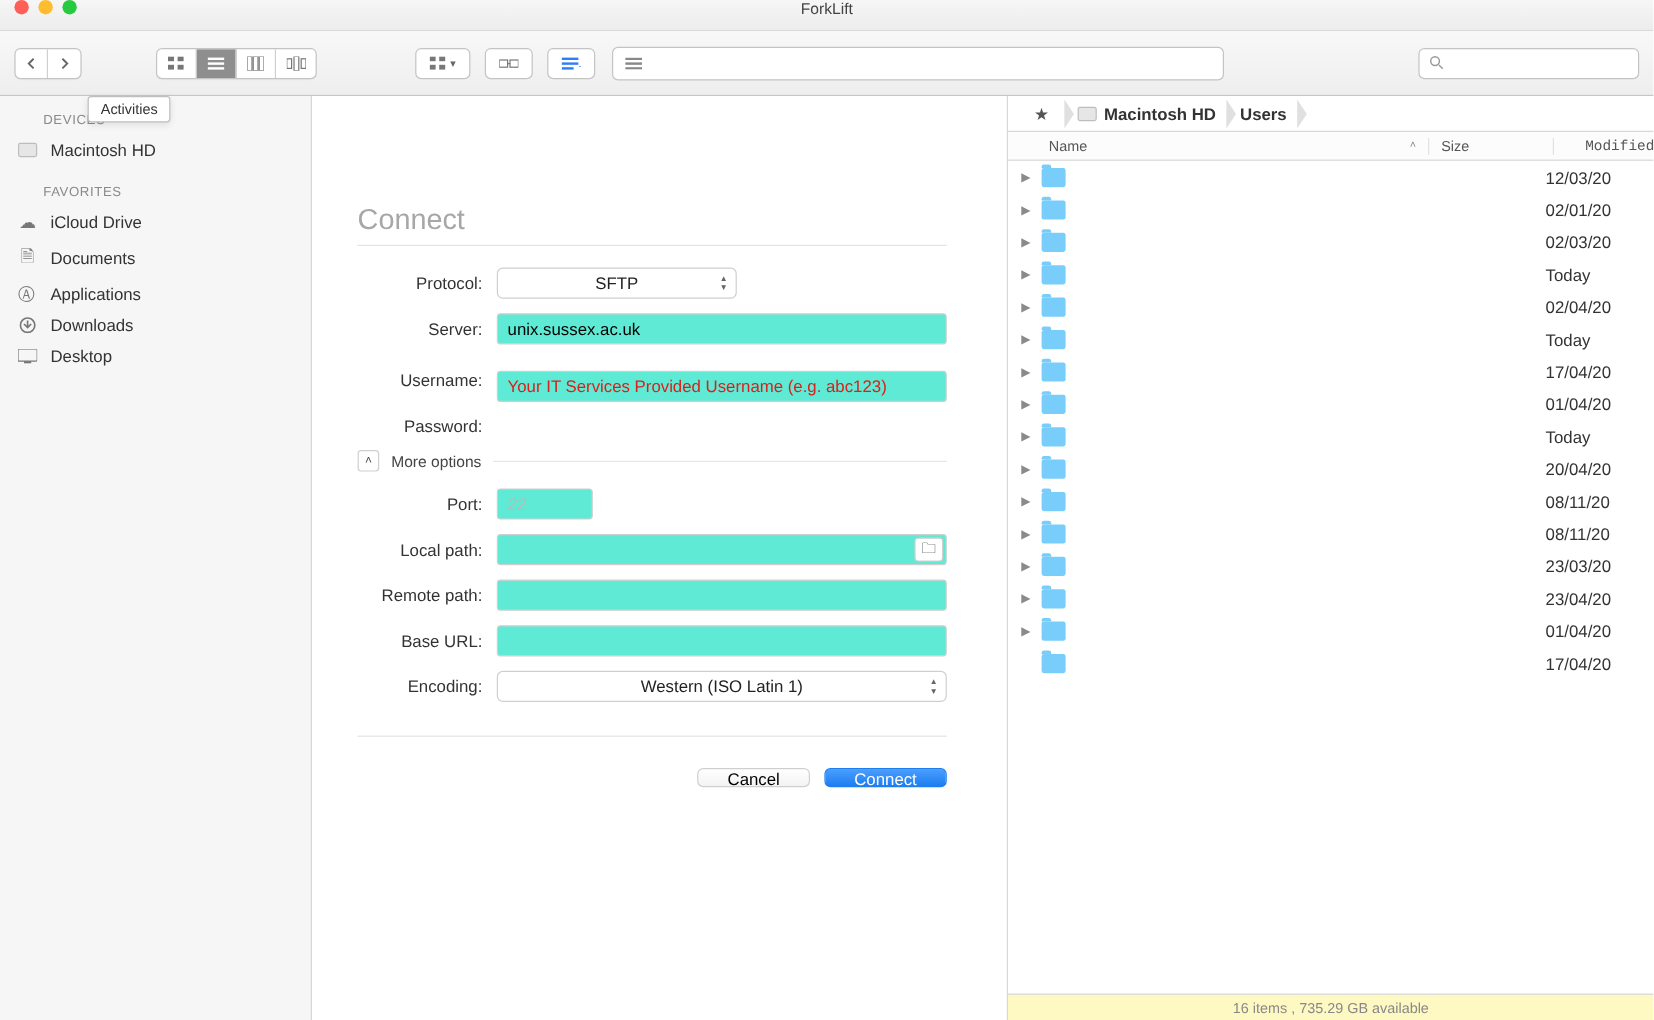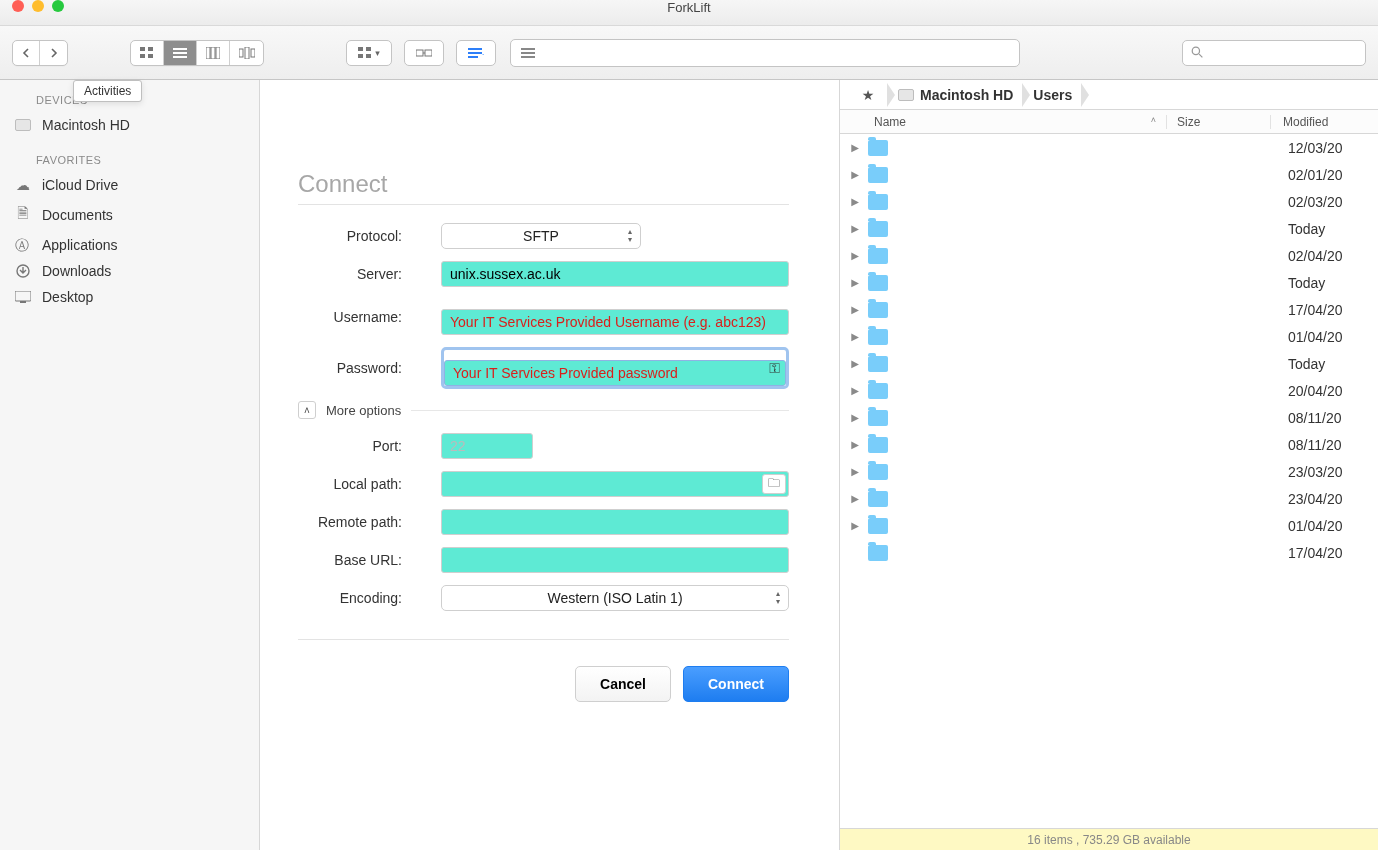--- a/index.html
+++ b/index.html
@@ -138,21 +138,20 @@
     flex:0 0 580px;
     border-right:1px solid #d7d7d7;
     padding:90px 50px 0 38px;
     overflow:hidden;
   }
   .connect-title { font-size:24px; color:#A7A7A7; font-weight:400; margin-bottom:6px;}
   .connect-hr { border-top:1px solid #e3e3e3; margin-bottom:18px;}
   .form-row {
     display:flex; align-items:center;
     margin-bottom:12px;
-    gap:27px;
   }
   .form-row label {
     width:104px; text-align:right;
     color:#333; font-size:14px;
     margin-right:12px;
   }
   .form-row .field { flex:1; }
   .select {
     height:26px;
     border:1px solid #cfcfcf;
@@ -172,21 +171,21 @@
   input.text {
     width:100%;
     height:26px;
     border:1px solid #cfcfcf;
     border-radius:3px;
     padding:0 8px;
     font-size:14px;
     background:#5eead4;
     color:#000;
   }
-  input.text.short { width:92px; }
+  input.text.short { width:80px;font-style:italic; }
   input.text.redval { color:#d9201c;margin-top:10px; }
   input.text::placeholder { color:#bbb; }
   .password-wrap {
     position:relative;
     border:3px solid #a0c4ef;
     border-radius:5px;
     padding:0;
   }
   .password-wrap input.text { border:1px solid #8fb3e4; }
   .key-icon {
@@ -221,27 +220,26 @@
     font-size:12px;
   }
   .button-row {
     display:flex; justify-content:flex-end;
     gap:12px;
     margin-top:28px;
     border-top:1px solid #e3e3e3;
     padding-top:26px;
   }
   .btn {
-    height:36px; min-width:88px;
+    height:16px; min-width:88px;
     border:1px solid #cfcfcf;
     border-radius:5px;
     background:linear-gradient(#ffffff,#f3f3f3);
     font-size:14px;
     padding:0 24px;
-    font-weight:bold;
   }
   .btn.primary {
     background:linear-gradient(#4a9eff,#1e7df0);
     border-color:#1e7df0;
     color:#fff;
     min-width:100px;
   }
   
   .pane-right { flex:1; display:flex; flex-direction:column; }
   .path-bar {
@@ -279,21 +277,21 @@
     height:24px;
     border-bottom:1px solid #d7d7d7;
     display:flex;
     align-items:center;
     font-size:12px;
     color:#555;
     background:#fcfcfc;
   }
   .col-name { flex:1; padding-left:34px;}
   .col-size { width:104px; border-left:1px solid #e2e2e2; padding-left:10px;}
-  .col-mod { width:108px; border-left:1px solid #e2e2e2; padding-left:12px;}
+  .col-mod { width:84px; border-left:1px solid #e2e2e2; padding-left:26px;font-family:Liberation Mono, monospace;}
   .sort-caret { font-size:9px; color:#888; margin-left:4px;}
   .file-list { flex:1; overflow:hidden; font-size:14px; }
   .file-row {
     display:flex; align-items:center;
     height:27px;
     padding-left:8px;
   }
   .file-row .discl {
     width:14px; color:#8a8a8a; font-size:10px;
     display:flex; justify-content:center;
@@ -508,24 +506,20 @@
 
     <div class="form-row">
       <label>Username:</label>
       <div class="field">
         <input class="text redval" value="Your IT Services Provided Username (e.g. abc123)" style="">
       </div>
     </div>
 
     <div class="form-row">
       <label>Password:</label>
-      <div class="field password-wrap">
-        <input class="text redval" value="Your IT Services Provided password" style="">
-        <span class="key-icon">⚿</span>
-      </div>
     </div>
 
     <div class="more-opt">
       <div class="chev">˄</div>
       <span>More options</span>
       <div class="more-line"></div>
     </div>
 
     <div class="form-row">
       <label>Port:</label>

